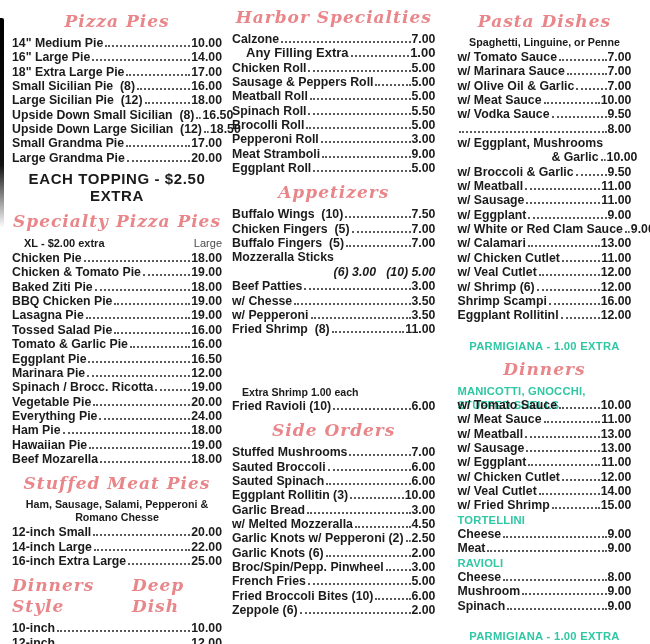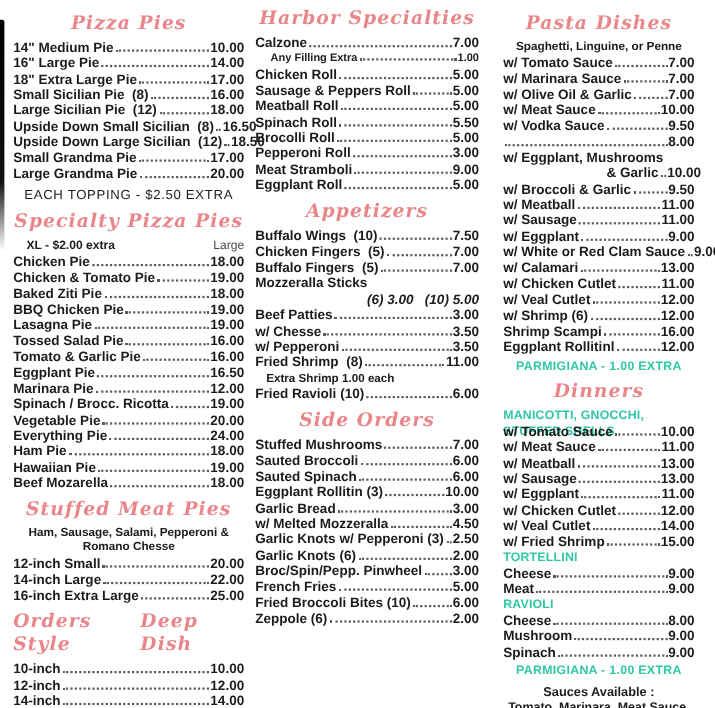--- a/index.html
+++ b/index.html
@@ -24,28 +24,28 @@
   .subtitle{font-size:10.7px;font-weight:700;text-align:center;line-height:13px;margin-bottom:1px;}
 
   .colhead{display:flex;justify-content:space-between;align-items:baseline;height:14px;line-height:14px;margin-bottom:1px;}
   .colhead .left{font-size:11px;font-weight:700;padding-left:12px;}
   .colhead .right{font-size:11px;font-weight:400;color:#4a4a4a;}
 
   .row{display:flex;align-items:baseline;height:14.35px;line-height:14.35px;font-size:12.3px;font-weight:700;}
   .row .name{white-space:pre;}
   .row .dots{flex:1 1 auto;border-bottom:2px dotted #5a5a5a;margin:0 1px 2px 2px;min-width:5px;}
   .row .price{white-space:nowrap;}
-  .row.small-indent{font-size:10px;padding-left:14px;}
+  .row.small-indent{font-size:13px;padding-left:14px;}
   .row.continuation{padding-left:54%;}
   .row.right-text{display:block;text-align:right;white-space:pre;font-style:italic;}
-  .row.note{font-size:10.6px;padding-left:10px;font-weight:700;}
+  .row.note{font-size:10.6px;padding-left:10px;font-weight:700;margin-top:48px;}
   .row.teal-head{font-size:11.2px;letter-spacing:0.2px;}
 
-  .footnote{font-size:12px;font-weight:400;text-align:center;margin-top:5px;letter-spacing:0.6px;}
-  .footnote-teal{font-weight:700;font-size:11.2px;text-align:center;margin-top:4px;letter-spacing:0.3px;}
+  .footnote{font-size:15px;font-weight:700;text-align:center;margin-top:5px;letter-spacing:0.6px;}
+  .footnote-teal{font-weight:700;font-size:11.2px;text-align:center;margin-top:17px;letter-spacing:0.3px;}
   .sauces-title{font-weight:700;font-size:11.6px;text-align:center;margin-top:7px;line-height:14px;}
   .sauces-line{font-size:11.3px;font-weight:600;text-align:center;line-height:13.5px;}
 
   .artifact-bar{
     position:absolute;left:0;top:18px;width:4px;height:210px;
     background:linear-gradient(to bottom,#000 0%,#111 70%,rgba(40,40,40,0) 100%);
     border-radius:0 2px 2px 0;
   }
 </style>
 </head>
@@ -199,21 +199,21 @@
           <span class="price">22.00</span>
         </div>
         <div class="row ">
           <span class="name">16-inch Extra Large</span>
           <span class="dots"></span>
           <span class="price">25.00</span>
         </div>
       </div>
       <div class="sec">
         <div class="sec-title split" style="color: rgb(233, 134, 138);">
-          <span>Orders Style</span>
+          <span>Dinners Style</span>
           <span>Deep Dish</span>
         </div>
         <div class="row ">
           <span class="name">10-inch</span>
           <span class="dots"></span>
           <span class="price">10.00</span>
         </div>
         <div class="row ">
           <span class="name">12-inch</span>
           <span class="dots"></span>
@@ -354,21 +354,21 @@
           <span class="name">Garlic Bread</span>
           <span class="dots"></span>
           <span class="price">3.00</span>
         </div>
         <div class="row ">
           <span class="name">w/ Melted Mozzeralla</span>
           <span class="dots"></span>
           <span class="price">4.50</span>
         </div>
         <div class="row ">
-          <span class="name">Garlic Knots w/ Pepperoni (3)</span>
+          <span class="name">Garlic Knots w/ Pepperoni (2)</span>
           <span class="dots"></span>
           <span class="price">2.50</span>
         </div>
         <div class="row ">
           <span class="name">Garlic Knots (6)</span>
           <span class="dots"></span>
           <span class="price">2.00</span>
         </div>
         <div class="row ">
           <span class="name">Broc/Spin/Pepp. Pinwheel</span>

